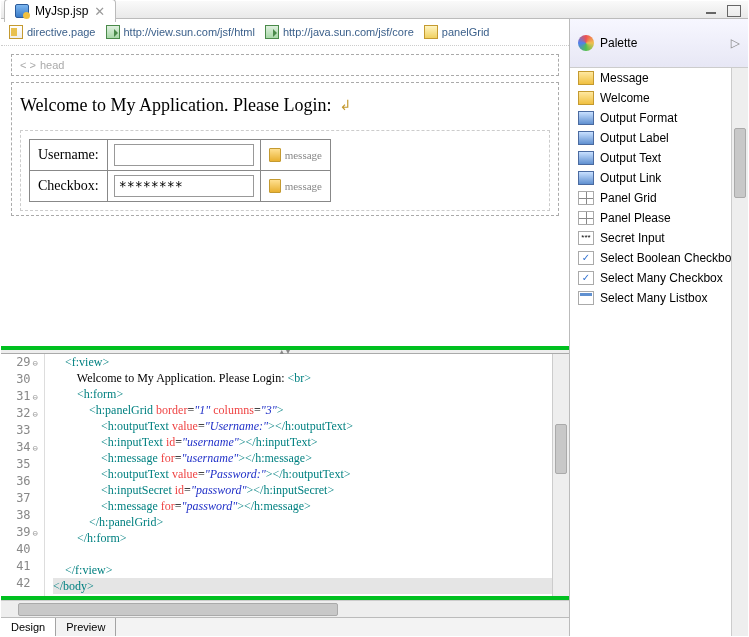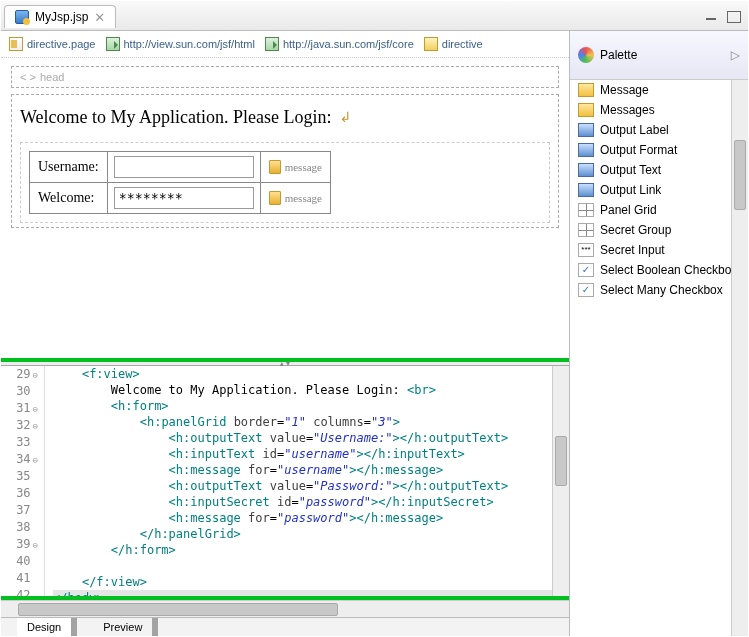--- a/index.html
+++ b/index.html
@@ -1,18 +1,18 @@
 <!DOCTYPE html>
 <html><head>
 <meta charset="utf-8">
 <style>
 * { box-sizing: border-box; margin: 0; padding: 0; }
 body { font-family: "Segoe UI", Tahoma, sans-serif; font-size: 12px; background: #fff; width: 749px; height: 637px; overflow: hidden; color: #000; }
 .workbench { display: flex; flex-direction: column; height: 100%; border: 1px solid #fff; }
-.tabbar { display: flex; align-items: center; height: 30px; border-bottom: 1px solid #bbb; background: linear-gradient(#fafafa,#e9e9e9); }
+.tabbar { display: flex; align-items: center; height: 18px; border-bottom: 1px solid #bbb; background: linear-gradient(#fafafa,#e9e9e9); }
 .tab { display: flex; align-items: center; gap: 6px; padding: 4px 10px; background: #fff; border: 1px solid #bbb; border-bottom: none; border-radius: 4px 4px 0 0; margin-left: 3px; margin-top: 2px; }
 .tabbar .spacer { flex: 1; }
 .min-icon, .max-icon { width: 16px; height: 12px; margin-right: 6px; display: inline-block; position: relative; }
 .min-icon::before { content:""; position:absolute; bottom:2px; left:2px; width:10px; height:2px; background:#666;}
 .max-icon::before { content:""; position:absolute; top:1px; left:1px; width:12px; height:10px; border:1px solid #666;}
 .jsp-icon { width:14px; height:14px; background:linear-gradient(#7cb6f0,#3a7bc8); border:1px solid #2a5a9a; border-radius:2px; display:inline-block; position:relative;}
 .jsp-icon::after{content:"";position:absolute;right:-2px;bottom:-2px;width:7px;height:7px;background:#f0c040;border-radius:50%;}
 .x-icon { color:#999; font-size:13px; line-height:1; }
 
 .main-split { flex:1; display:flex; overflow:hidden; }
@@ -39,30 +39,30 @@
 .grid td.cell-input { padding: 4px 6px; }
 .txt-input { width:140px; height:22px; border:1px solid #999; background:#fff; font-family:monospace; padding:2px 4px;}
 .msg-cell { display:flex; align-items:center; gap:4px; color:#888; font-size:11px;}
 .msg-ic { width:12px; height:14px; background:linear-gradient(#ffe090,#e8b030); border:1px solid #c49a30; border-radius:1px;}
 
 .sash { height:8px; background:#eee; border-top:4px solid #00c020; border-bottom:1px solid #aaa; text-align:center; font-size:8px; color:#888; line-height:4px; cursor:row-resize;}
 
 .code-area { flex:1; overflow:auto; display:flex; font-family:Consolas,monospace; font-size:12px; line-height:16px; position:relative; border-bottom:4px solid #00c020;}
 .gutter { width:44px; text-align:right; padding-right:6px; color:#888; background:#fff; border-right:1px solid #ddd; user-select:none;}
 .gutter .fold { color:#999; font-size:9px; padding-left:2px;}
-.code { flex:1; padding-left:8px; white-space:pre; }
-.t-tag{color:#008080;} .t-attr{color:#404040;} .t-str{color:#2030c8;font-style:italic;} .t-txt{color:#000;} .t-end{color:#008080;}
+.code { flex:1; padding-left:8px; white-space:pre;font-family:Liberation Serif, serif; }
+.t-tag{color:#008080;} .t-attr{color:#ef4444;} .t-str{color:#2030c8;font-style:italic;} .t-txt{color:#000;} .t-end{color:#008080;}
 .code .hl{background:#e5e5e5;display:inline-block;width:100%;}
 .code-scroll-v { position:absolute; right:0; top:0; bottom:0; width:17px; background:#eee; border-left:1px solid #ccc;}
 .code-scroll-v .thumb{position:absolute;top:70px;left:2px;right:2px;height:50px;background:#c8c8c8;border:1px solid #aaa;border-radius:2px;}
 .hscroll { height:17px; background:#eee; border-top:1px solid #ccc; display:flex; align-items:center;}
 .hscroll .track{flex:1;margin:0 17px;position:relative;height:13px;}
 .hscroll .thumb{position:absolute;left:0;right:40%;top:0;bottom:0;background:#c8c8c8;border:1px solid #aaa;border-radius:2px;}
 .bottom-tabs{display:flex;border-top:1px solid #bbb;background:#f3f3f3;}
-.bottom-tabs .btab{padding:3px 10px;border-right:6px solid #a3a3a3;font-size:11px;cursor:pointer;margin-left:16px;}
+.bottom-tabs .btab{padding:3px 10px;border-right:1px solid #a3a3a3;font-size:11px;cursor:pointer;}
 .bottom-tabs .btab.active{background:#fff;}
 
 .palette-hdr { display:flex; align-items:center; padding:16px 8px; border-bottom:1px solid #ccc; background:linear-gradient(#f7f7ff,#e7e7f5); font-size:12px;}
 .palette-hdr .pi { width:16px;height:16px;border-radius:50%;background:conic-gradient(#f05050,#f0c050,#50c050,#5080f0,#f05050);margin-right:6px;}
 .palette-hdr .arrow{margin-left:auto;color:#888;}
 .palette-list{flex:1;overflow:auto;position:relative;}
 .pitem{display:flex;align-items:center;gap:6px;padding:3px 8px;cursor:pointer;}
 .pico{width:16px;height:14px;border:1px solid #aaa;background:linear-gradient(#fff,#e0e0e0);flex-shrink:0;}
 .pico.yellow{background:linear-gradient(#ffe8a0,#f0c040);border-color:#c49a30;}
 .pico.blue{background:linear-gradient(#c8e0ff,#6090d0);border-color:#4a6aa0;}
@@ -102,21 +102,21 @@
         <div class="itm">
             <span class="ic ic-tag"></span>
             <span>http://view.sun.com/jsf/html</span>
           </div>
         <div class="itm">
             <span class="ic ic-tag"></span>
             <span>http://java.sun.com/jsf/core</span>
           </div>
         <div class="itm">
             <span class="ic ic-scr"></span>
-            <span>directive</span>
+            <span>panelGrid</span>
           </div>
       </div>
 
       <div class="design-area">
         <div class="dashed-box head-row">
           <span>&lt; &gt;</span>
           <span>head</span>
         </div>
         <div class="dashed-box">
           <div class="welcome">
@@ -130,21 +130,21 @@
                 <td>Username:</td>
                 <td class="cell-input"><input class="txt-input" style=""></td>
                 <td>
                       <div class="msg-cell">
                         <span class="msg-ic"></span>
                         <span>message</span>
                       </div>
                     </td>
               </tr>
               <tr>
-                <td>Welcome:</td>
+                <td>Checkbox:</td>
                 <td class="cell-input"><input class="txt-input" type="text" value="********" style=""></td>
                 <td>
                       <div class="msg-cell">
                         <span class="msg-ic"></span>
                         <span>message</span>
                       </div>
                     </td>
               </tr>
             </tbody>
               </table>
@@ -193,57 +193,61 @@
         <span>Palette</span>
         <span class="arrow">▷</span>
       </div>
       <div class="palette-list" id="plist">
         <div class="pitem">
             <span class="pico yellow"></span>
             <span>Message</span>
           </div>
           <div class="pitem">
             <span class="pico yellow"></span>
-            <span>Messages</span>
+            <span>Welcome</span>
+          </div>
+          <div class="pitem">
+            <span class="pico blue"></span>
+            <span>Output Format</span>
           </div>
           <div class="pitem">
             <span class="pico blue"></span>
             <span>Output Label</span>
-          </div>
-          <div class="pitem">
-            <span class="pico blue"></span>
-            <span>Output Format</span>
           </div>
           <div class="pitem">
             <span class="pico blue"></span>
             <span>Output Text</span>
           </div>
           <div class="pitem">
             <span class="pico blue"></span>
             <span>Output Link</span>
           </div>
           <div class="pitem">
             <span class="pico grid"></span>
             <span>Panel Grid</span>
           </div>
           <div class="pitem">
             <span class="pico grid"></span>
-            <span>Secret Group</span>
+            <span>Panel Please</span>
           </div>
           <div class="pitem">
             <span class="pico secret"></span>
             <span>Secret Input</span>
           </div>
           <div class="pitem">
             <span class="pico check"></span>
             <span>Select Boolean Checkbox</span>
           </div>
           <div class="pitem">
             <span class="pico check"></span>
             <span>Select Many Checkbox</span>
+          </div>
+          <div class="pitem">
+            <span class="pico listbox"></span>
+            <span>Select Many Listbox</span>
           </div>
           <div class="palette-scroll">
             <div class="thumb"></div>
           </div>
       </div>
     </div>
   </div>
 </div>
 
 </body></html>

